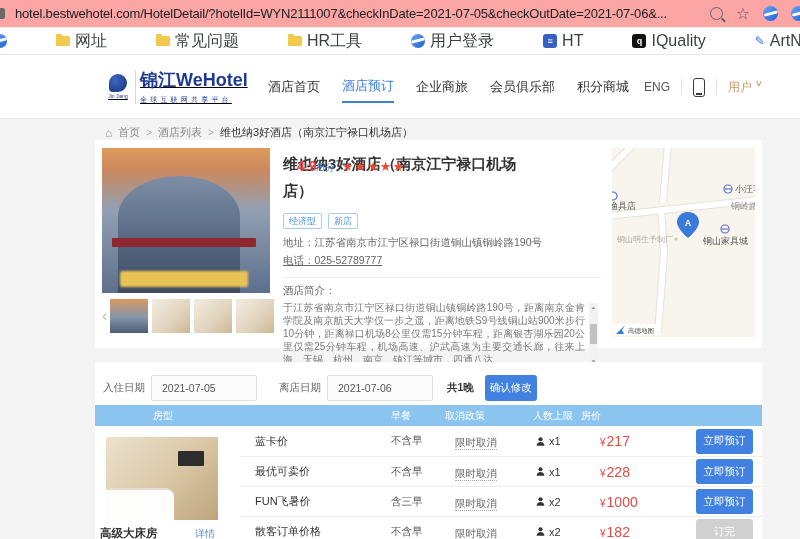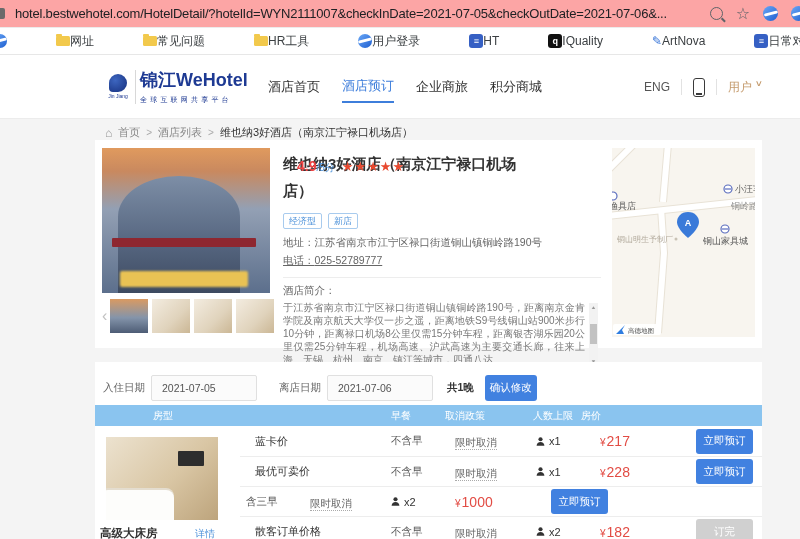--- a/index.html
+++ b/index.html
@@ -17,42 +17,42 @@
     bottom:-2px; right:-4px; transform:rotate(45deg); }
   .star-outline { font-size:16px; color:#5f6368; line-height:1; }
   .ext-circle { width:15px; height:15px; border-radius:50%;
     background:linear-gradient(135deg,#6aa8f7,#1f5fd0); position:relative; overflow:hidden; flex:none; }
   .ext-circle::after { content:""; position:absolute; left:1px; top:6px; width:14px; height:3px;
     background:#fff; border-radius:2px; transform:rotate(-14deg); }
   .ext-clip { margin-right:-8px; }
 
   .bm-bar { position:absolute; top:28px; left:0; width:800px; height:27px; background:#fff;
     border-bottom:1px solid #e7e7e7; display:flex; align-items:center; gap:19px; padding-left:0; }
-  .bm { display:flex; align-items:center; font-size:12px; color:#3c4043; white-space:nowrap;padding-left:30px; }
+  .bm { display:flex; align-items:center; gap:5px; font-size:16px; color:#3c4043; white-space:nowrap;padding-left:30px; }
   .bm-folder { width:14px; height:10px; background:#f2c94c; border-radius:1.5px; position:relative; flex:none; }
   .bm-folder::before { content:""; position:absolute; top:-2px; left:0; width:6px; height:3px;
     background:#f2c94c; border-radius:1px; }
   .bm-swirl { width:14px; height:14px; border-radius:50%;
     background:linear-gradient(135deg,#6aa8f7,#1f5fd0); position:relative; overflow:hidden; flex:none; }
   .bm-swirl::after { content:""; position:absolute; left:0; top:5px; width:14px; height:3px;
     background:#fff; border-radius:2px; transform:rotate(-14deg); }
   .bm-app { width:14px; height:14px; border-radius:3px; background:#3660c4; color:#fff;
     font-size:9px; line-height:14px; text-align:center; flex:none; }
   .bm-app::before { content:"≡"; }
   .bm-q { width:14px; height:14px; border-radius:3px; background:#111; color:#fff; font-size:9px;
     line-height:14px; text-align:center; font-weight:bold; flex:none; }
   .bm-q::before { content:"q"; }
   .bm-pen { color:#2f6fd6; font-size:12px; line-height:1; flex:none; }
   .bm-pen::before { content:"✎"; }
   .bm-clip-l { margin-left:-7px; }
 
   
   .site-header { position:absolute; top:55px; left:0; width:800px; height:64px; background:#fff;
     border-bottom:1px solid #ececec; }
-  .logo { position:absolute; left:105px; top:13px; display:flex; align-items:center; gap:4px; }
+  .logo { position:absolute; left:105px; top:13px; display:flex; align-items:center; gap:4px;text-decoration:underline; }
   .logo-mark { width:26px; text-align:center; }
   .logo-glyph { width:18px; height:18px; margin:0 auto; border-radius:50% 50% 50% 4px;
     background:radial-gradient(circle at 35% 35%, #3d66c0, #162f7d); }
   .logo-sub { font-size:5px; color:#1e3a93; margin-top:1px; letter-spacing:0; }
   .logo-div { width:1px; height:34px; background:#d8d8d8; }
   .logo-title { font-size:18px; font-weight:bold; color:#1e3a93; letter-spacing:0; }
   .logo-tag { font-size:7px; color:#1e3a93; letter-spacing:3.2px; margin-top:3px; }
   .main-nav { position:absolute; left:268px; top:0; height:64px; display:flex; align-items:center; gap:22px; }
   .nav-item { font-size:13px; color:#333; text-decoration:none; padding:6px 0; cursor:pointer; }
   .nav-item.active { color:#3e7edb; border-bottom:2px solid #3e7edb; }
@@ -230,20 +230,21 @@
     <div class="logo-div"></div>
     <div>
       <div class="logo-title">锦江WeHotel</div>
       <div class="logo-tag">全球互联网共享平台</div>
     </div>
   </div>
   <nav class="main-nav">
     <a class="nav-item">酒店首页</a>
     <a class="nav-item active">酒店预订</a>
     <a class="nav-item">企业商旅</a>
+    <a class="nav-item">会员俱乐部</a>
     <a class="nav-item">积分商城</a>
   </nav>
   <div class="hdr-right">
     <span class="lang">ENG</span>
     <span class="hdr-sep"></span>
     <span class="phone-icon"></span>
     <span class="hdr-sep"></span>
     <span class="user-link">
       <span>用户</span>
       <span class="chev-down">∨</span>
@@ -406,20 +407,21 @@
               </svg>
             <em>x1</em>
           </span>
           <span class="rr-price"><span class="yen">¥</span><span>228</span></span>
           <span class="rr-btn-col">
               <button class="book-btn">立即预订</button>
             </span>
         </div>
 
         <div class="rate-row">
+          <span class="rr-name">FUN飞暑价</span>
           <span class="rr-bf">含三早</span>
           <span class="rr-cancel"><span>限时取消</span></span>
           <span class="rr-occ">
             <svg class="person-icon" viewBox="0 0 24 24">
                 <circle cx="12" cy="7" r="4.5" fill="#333"></circle>
                 <path d="M3.5 21c0-5 4-8 8.5-8s8.5 3 8.5 8z" fill="#333"></path>
               </svg>
             <em>x2</em>
           </span>
           <span class="rr-price"><span class="yen">¥</span><span>1000</span></span>

